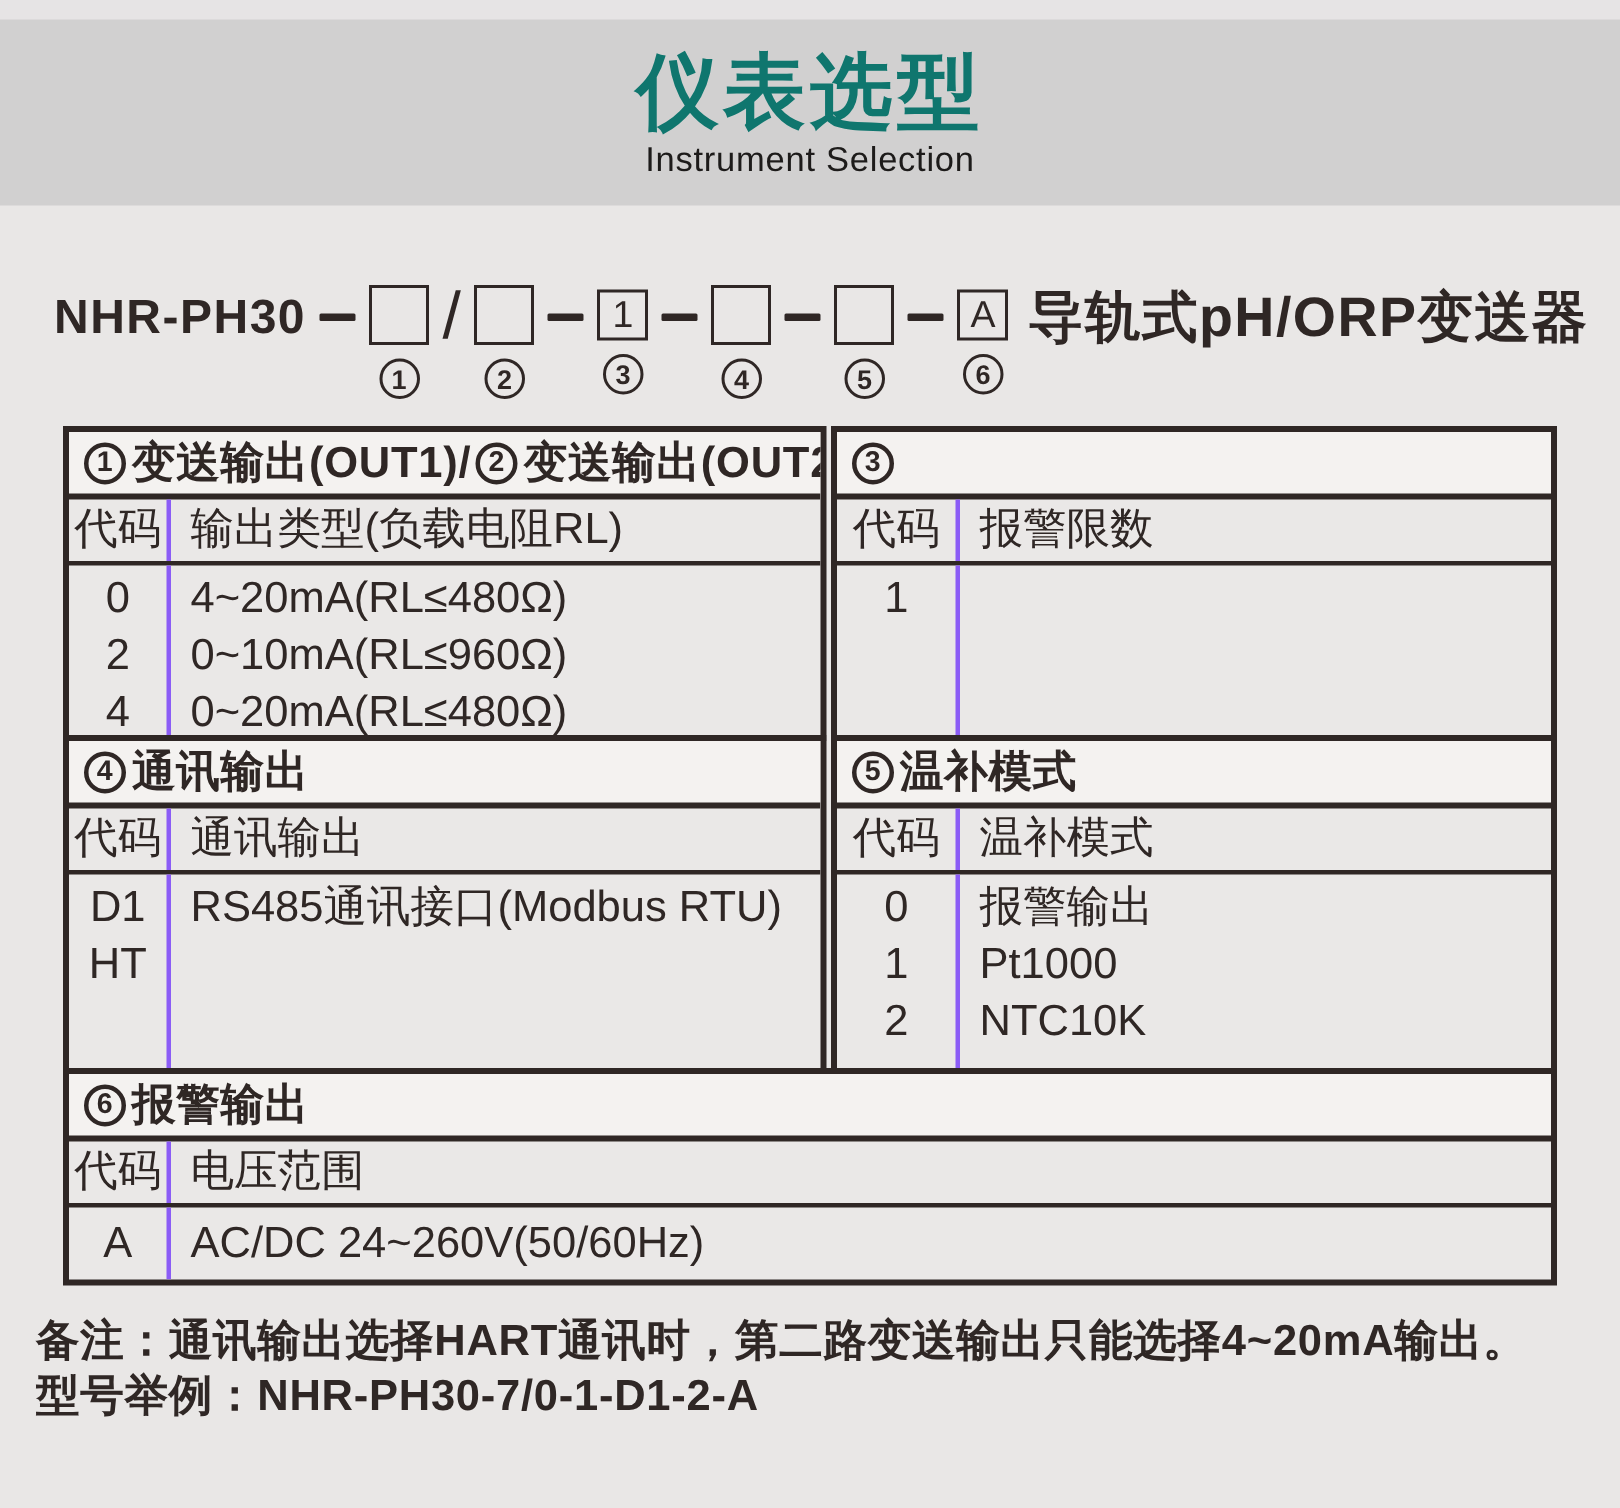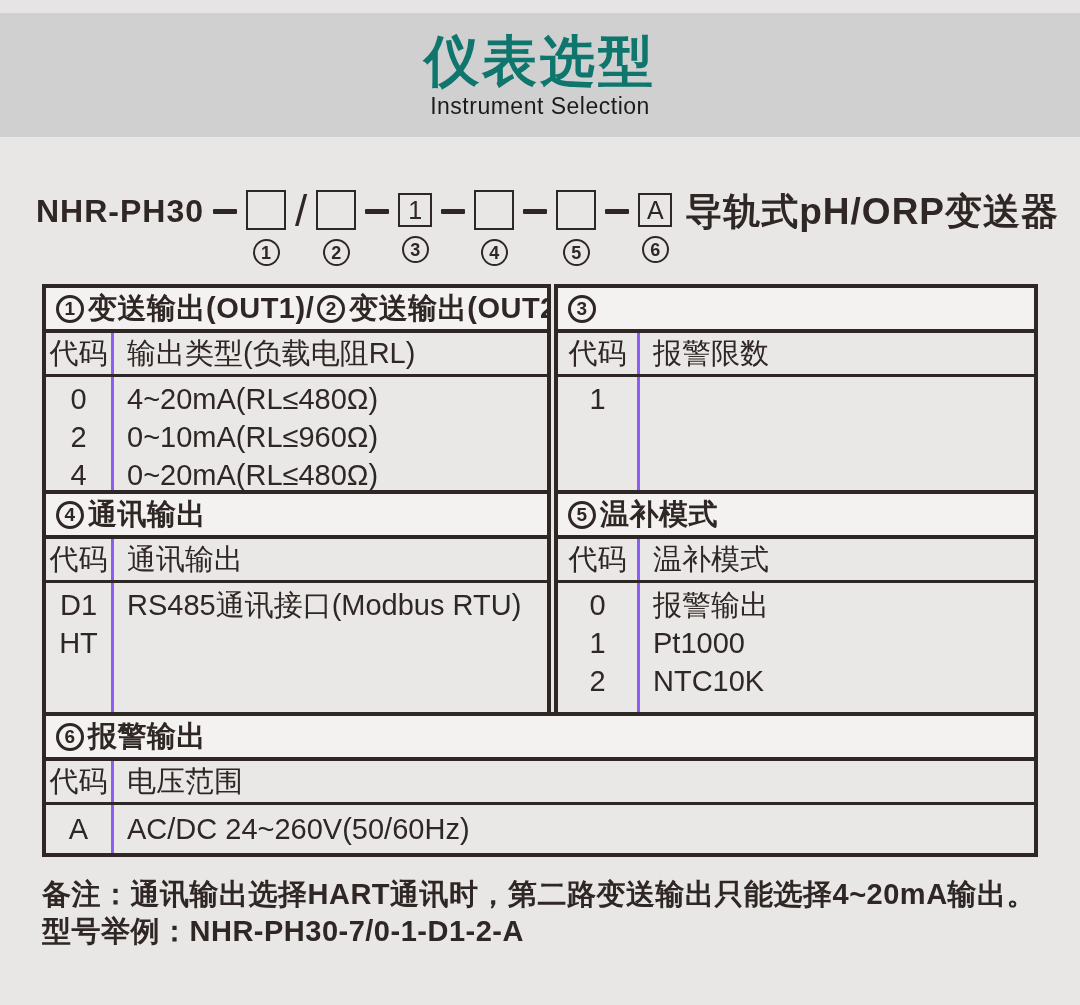--- a/index.html
+++ b/index.html
@@ -62,21 +62,21 @@
   .sub-row{border-bottom:3px solid #2f2725;}
   .cell{box-sizing:border-box;font-size:29px;}
   .code-col{border-right:3px solid #8b5cf6;text-align:center;}
   .sub-row .cell{line-height:41px;white-space:nowrap;}
   .desc-col{padding-left:13px;white-space:nowrap;}
   .data-row .cell{padding-top:3px;}
   .data-line{line-height:38px;white-space:nowrap;}
   .sec-power .data-line{line-height:42px;}
 
   
-  .notes{position:absolute;top:876px;left:42px;right:14px;}
+  .notes{position:absolute;top:876px;left:24px;right:14px;}
   .notes p{margin:0;font-size:29px;line-height:37px;font-weight:700;letter-spacing:0.5px;white-space:nowrap;}
 </style>
 </head>
 <body>
 
 <div class="top-strip"></div>
 
 <header class="title-band">
   <h1 class="page-title">仪表选型</h1>
   <div class="page-subtitle">Instrument Selection</div>

